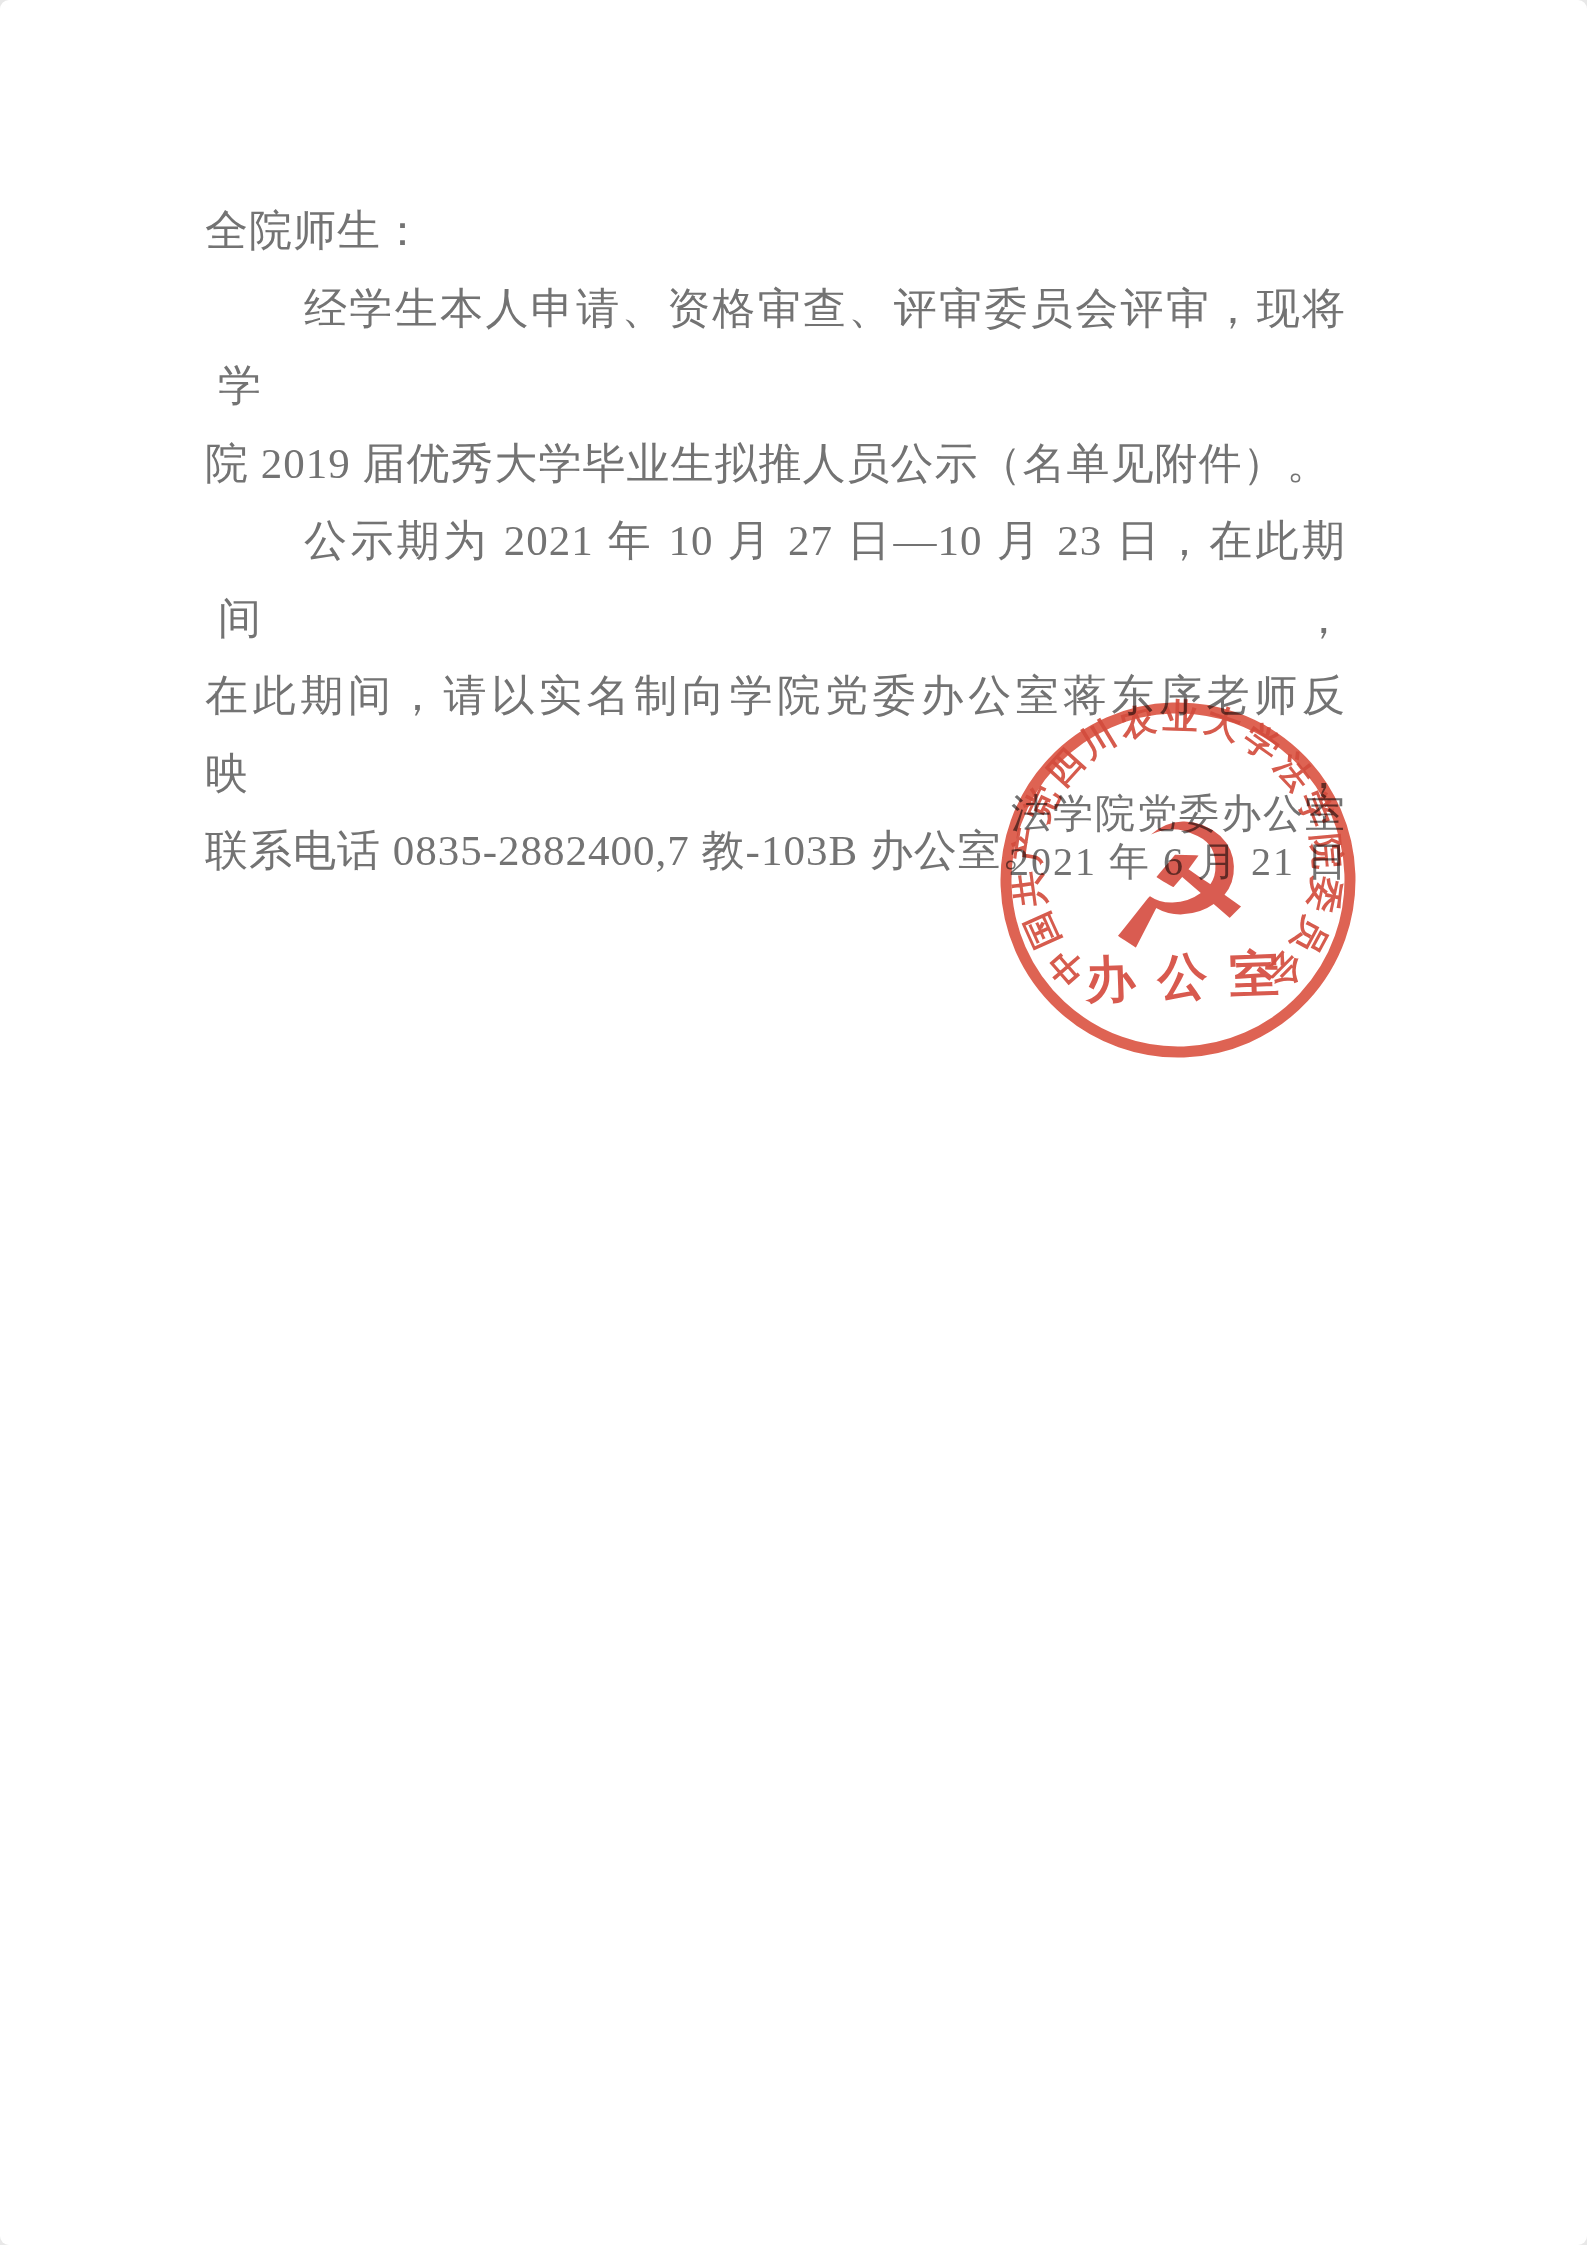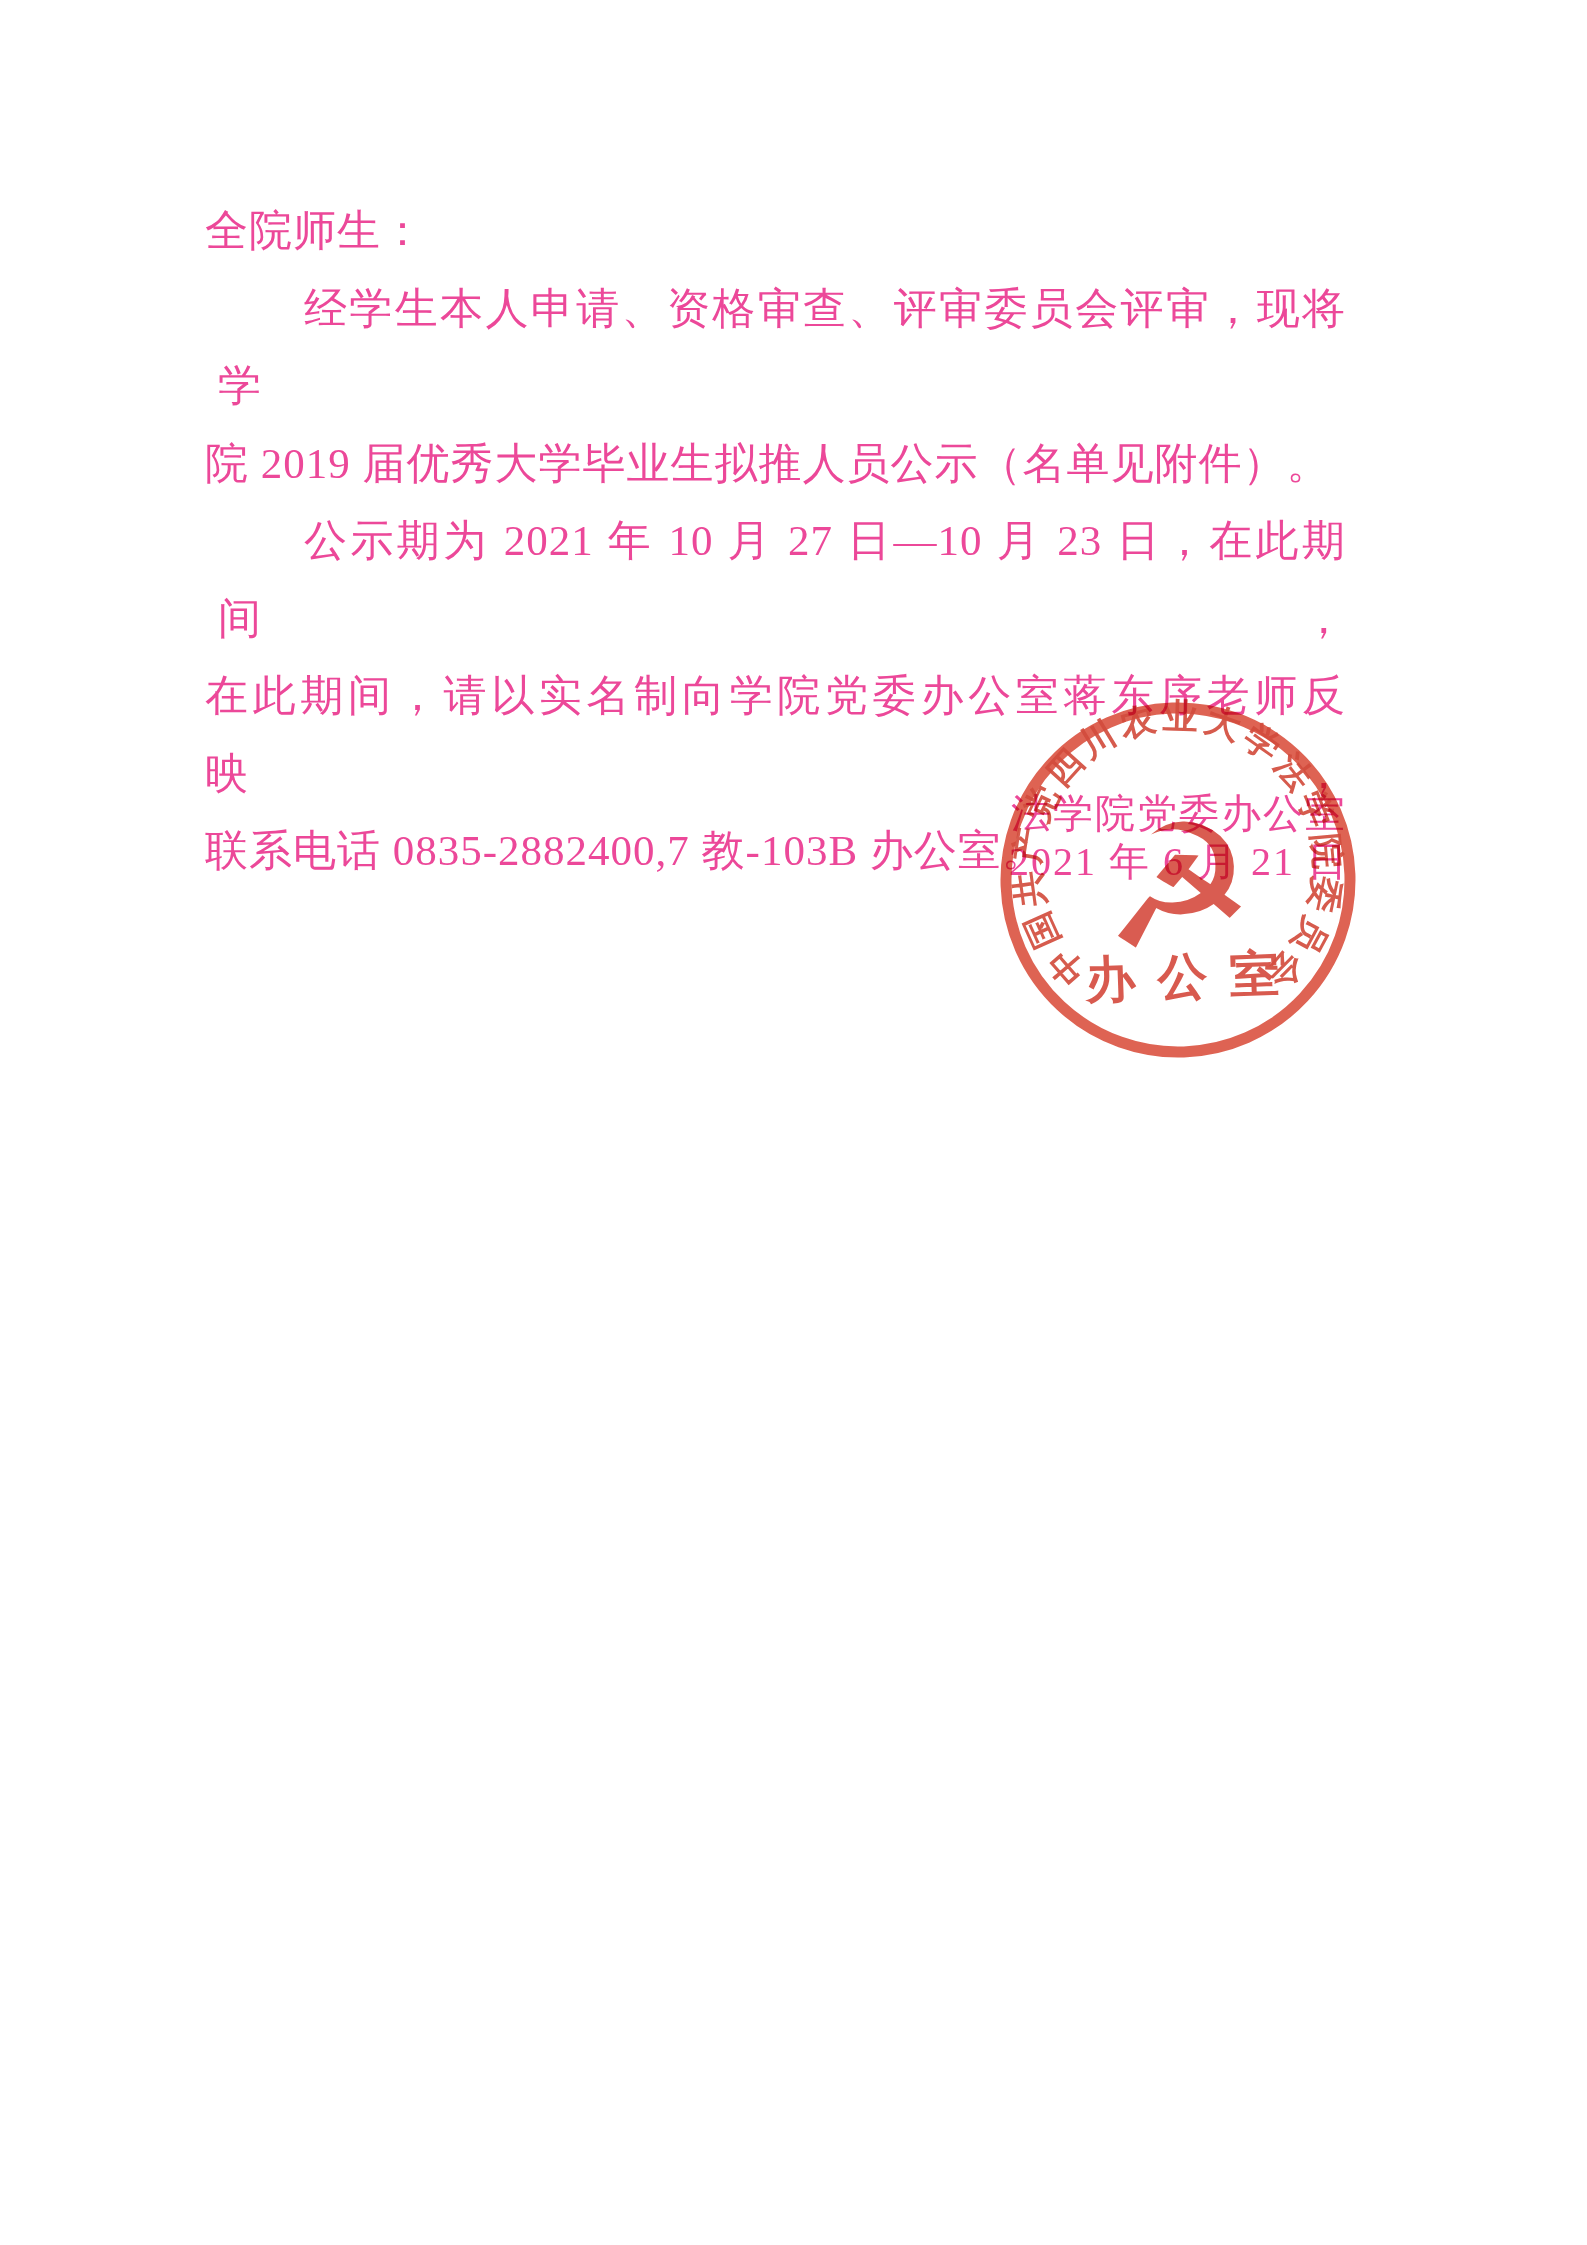--- a/index.html
+++ b/index.html
@@ -8,21 +8,22 @@
     background: #e8e8e8;
   }
   .page {
     position: relative;
     width: 1587px;
     height: 2245px;
     background: #ffffff;
     margin: 0 auto;
     overflow: hidden;
     font-family: "Liberation Serif", "DejaVu Serif", serif;
-    color: #ec4899;
+    color: #737373;
+    border-radius: 9px;
   }
   .doc-body {
     position: absolute;
     left: 205px;
     top: 192px;
     width: 1141px;
     font-size: 43px;
     line-height: 77.5px;
     letter-spacing: 1px;
   }

